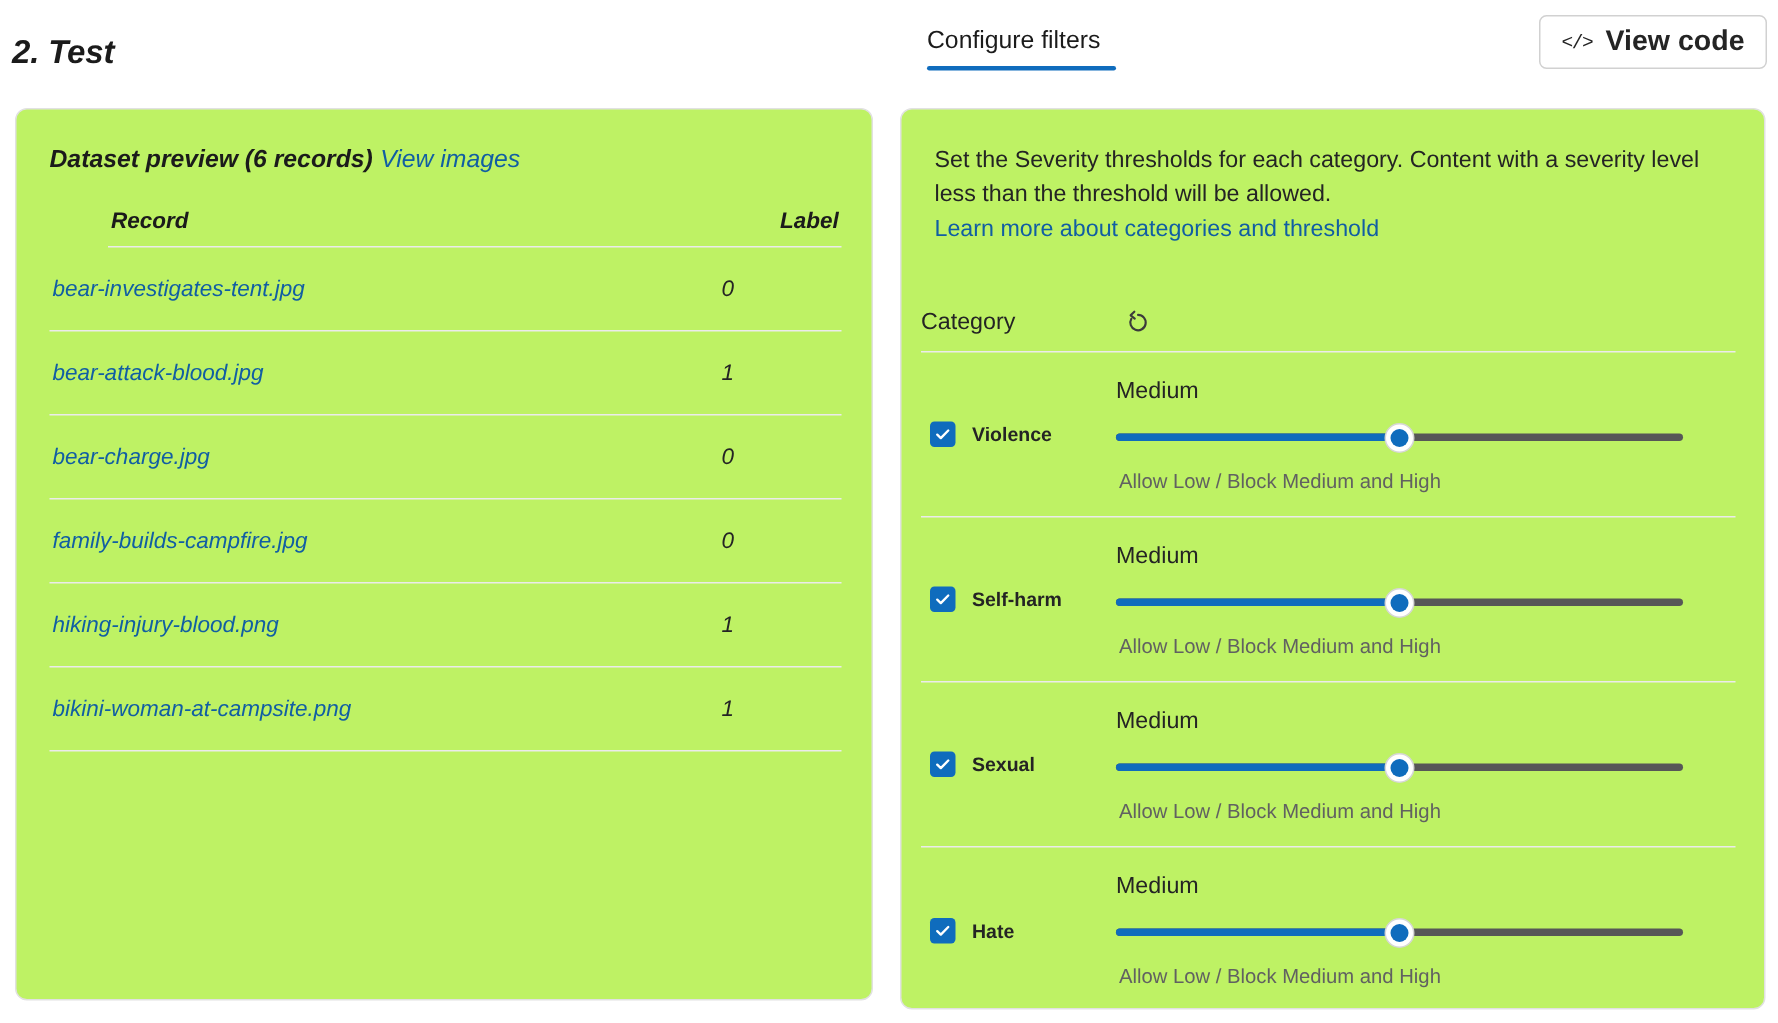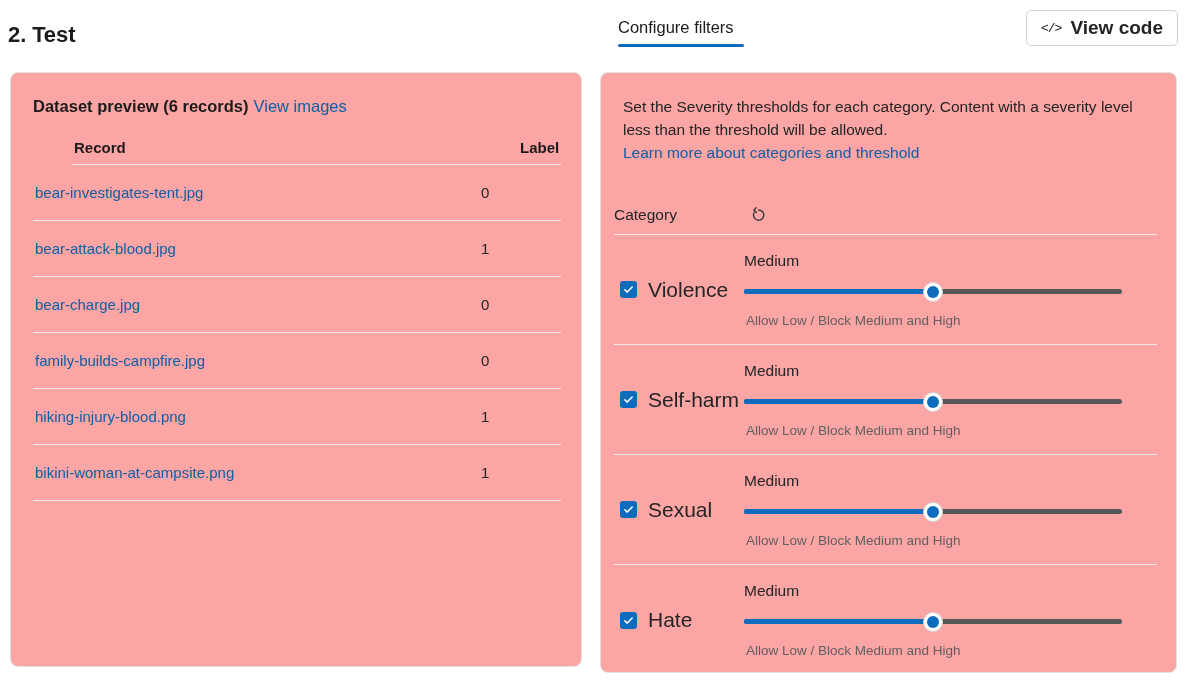--- a/index.html
+++ b/index.html
@@ -20,35 +20,36 @@
     height: 682px;
   }
 
   
   .left-col {
     position: absolute;
     left: 0;
     top: 0;
     width: 592px;
     height: 682px;
+    font-style: italic;
   }
 
   .step-title {
     position: absolute;
     left: 8px;
     top: 22px;
     font-size: 22px;
     font-weight: 600;
     letter-spacing: -0.1px;
     color: #1b1b1b;
     white-space: nowrap;
   }
 
   .card {
-    background: #fca5a5;
+    background: #bef264;
     border: 1px solid #e1e1e1;
     border-radius: 8px;
   }
 
   .dataset-card {
     position: absolute;
     left: 10px;
     top: 72px;
     width: 572px;
     height: 595px;
@@ -268,23 +269,24 @@
     background: #0f6cbd;
     display: flex;
     align-items: center;
     justify-content: center;
     cursor: pointer;
     flex: 0 0 17px;
   }
   .checkbox svg { display: block; }
 
   .cat-label {
-    font-size: 21px;
-    color: #242424;
-    white-space: nowrap;
+    font-size: 13px;
+    color: #242424;
+    white-space: nowrap;
+    font-weight: bold;
   }
 
   .fr-right {
     flex: 1;
     position: relative;
     height: 100%;
   }
 
   .thr-value {
     position: absolute;

